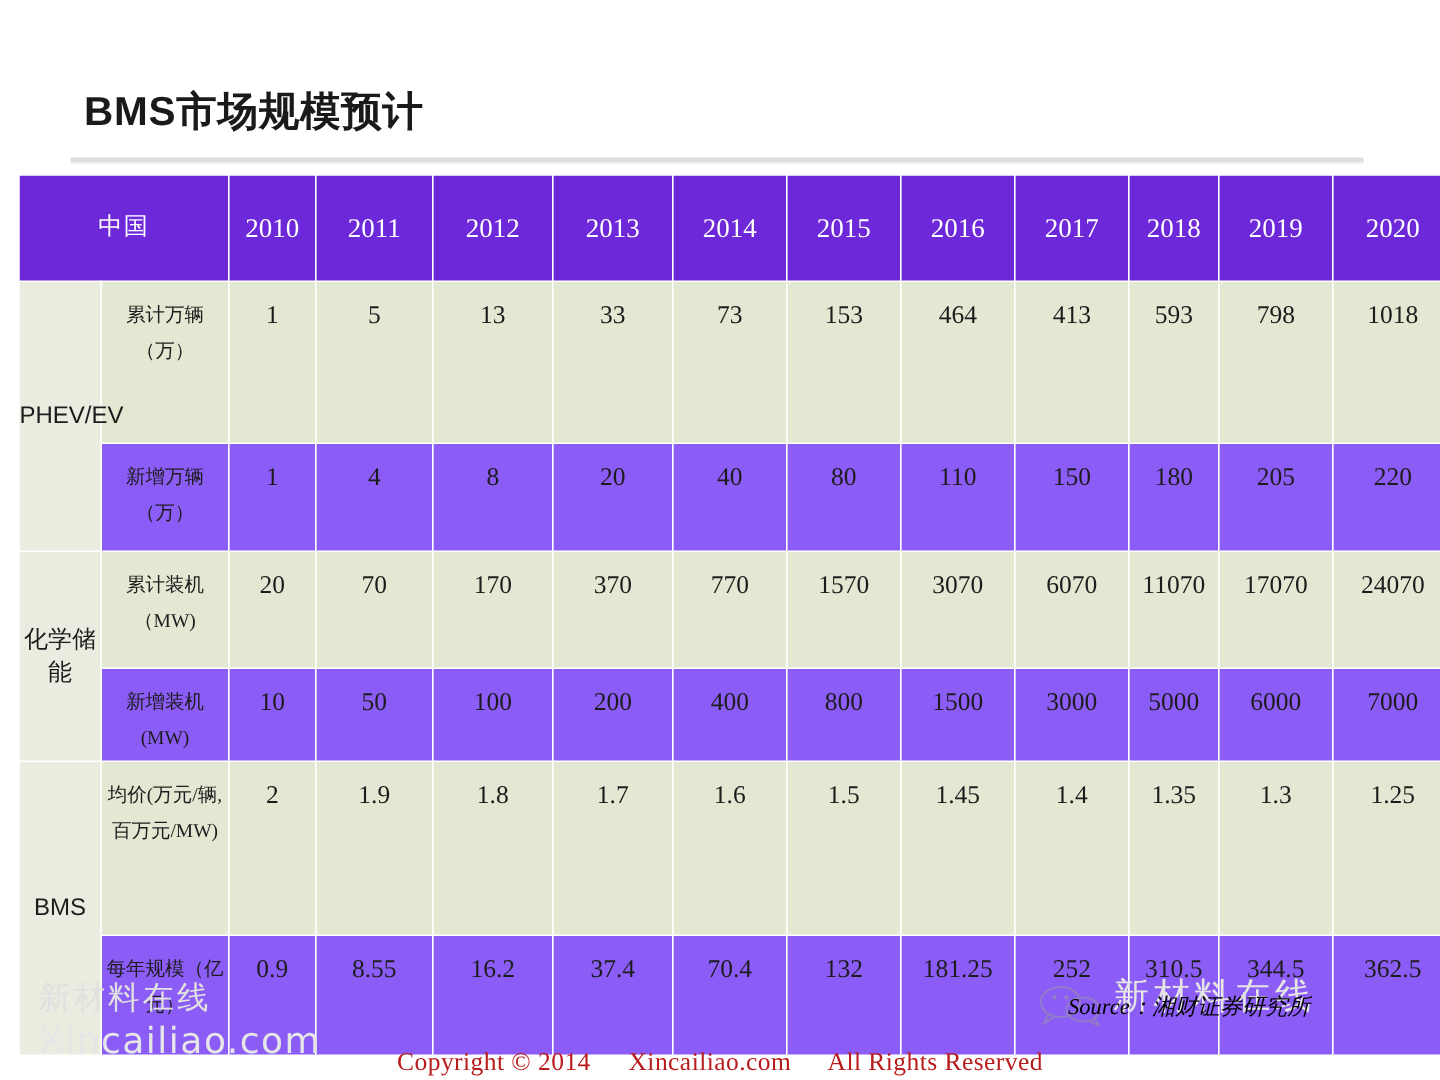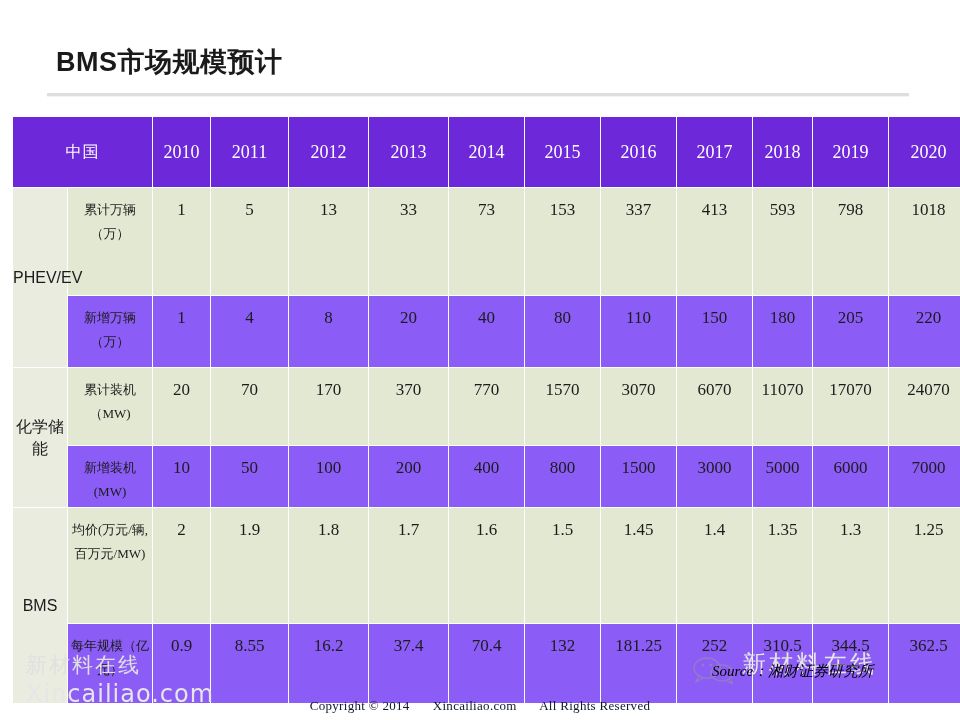--- a/index.html
+++ b/index.html
@@ -20,21 +20,21 @@
   .slide {
     position: absolute;
     inset: 0;
     background: #ffffff;
   }
 
   
   .slide-header {
     position: absolute;
     left: 0;
-    top: 4px;
+    top: 16px;
     width: 960px;
     height: 100px;
   }
   .slide-title {
     position: absolute;
     left: 56px;
     top: 40px;
     font-family: "Liberation Sans", "DejaVu Sans", sans-serif;
     font-size: 27px;
     font-weight: bold;
@@ -225,22 +225,22 @@
     opacity: 0.5;
   }
 
   .copyright {
     position: absolute;
     left: 0;
     top: 698px;
     width: 960px;
     text-align: center;
     font-family: "Liberation Serif", "DejaVu Serif", serif;
-    font-size: 13px;
-    color: #0f172a;
+    font-size: 17px;
+    color: #b91c1c;
     letter-spacing: 0.3px;
   }
   .copyright .cp-gap { display: inline-block; width: 16px; }
 </style>
 </head>
 <body>
 
 <div class="slide">
 
   <div class="slide-header">
@@ -286,21 +286,21 @@
 
         <tr class="shade" style="height:108px">
           <td class="cat" rowspan="2">PHEV/EV</td>
           <td class="metric">累计万辆（万）</td>
           <td class="num">1</td>
           <td class="num">5</td>
           <td class="num">13</td>
           <td class="num">33</td>
           <td class="num">73</td>
           <td class="num">153</td>
-          <td class="num">337</td>
+          <td class="num">464</td>
           <td class="num">413</td>
           <td class="num">593</td>
           <td class="num">798</td>
           <td class="num">1018</td>
         </tr>
 
         <tr class="plain" style="height:72px">
           <td class="metric">新增万辆（万）</td>
           <td class="num">1</td>
           <td class="num">4</td>

